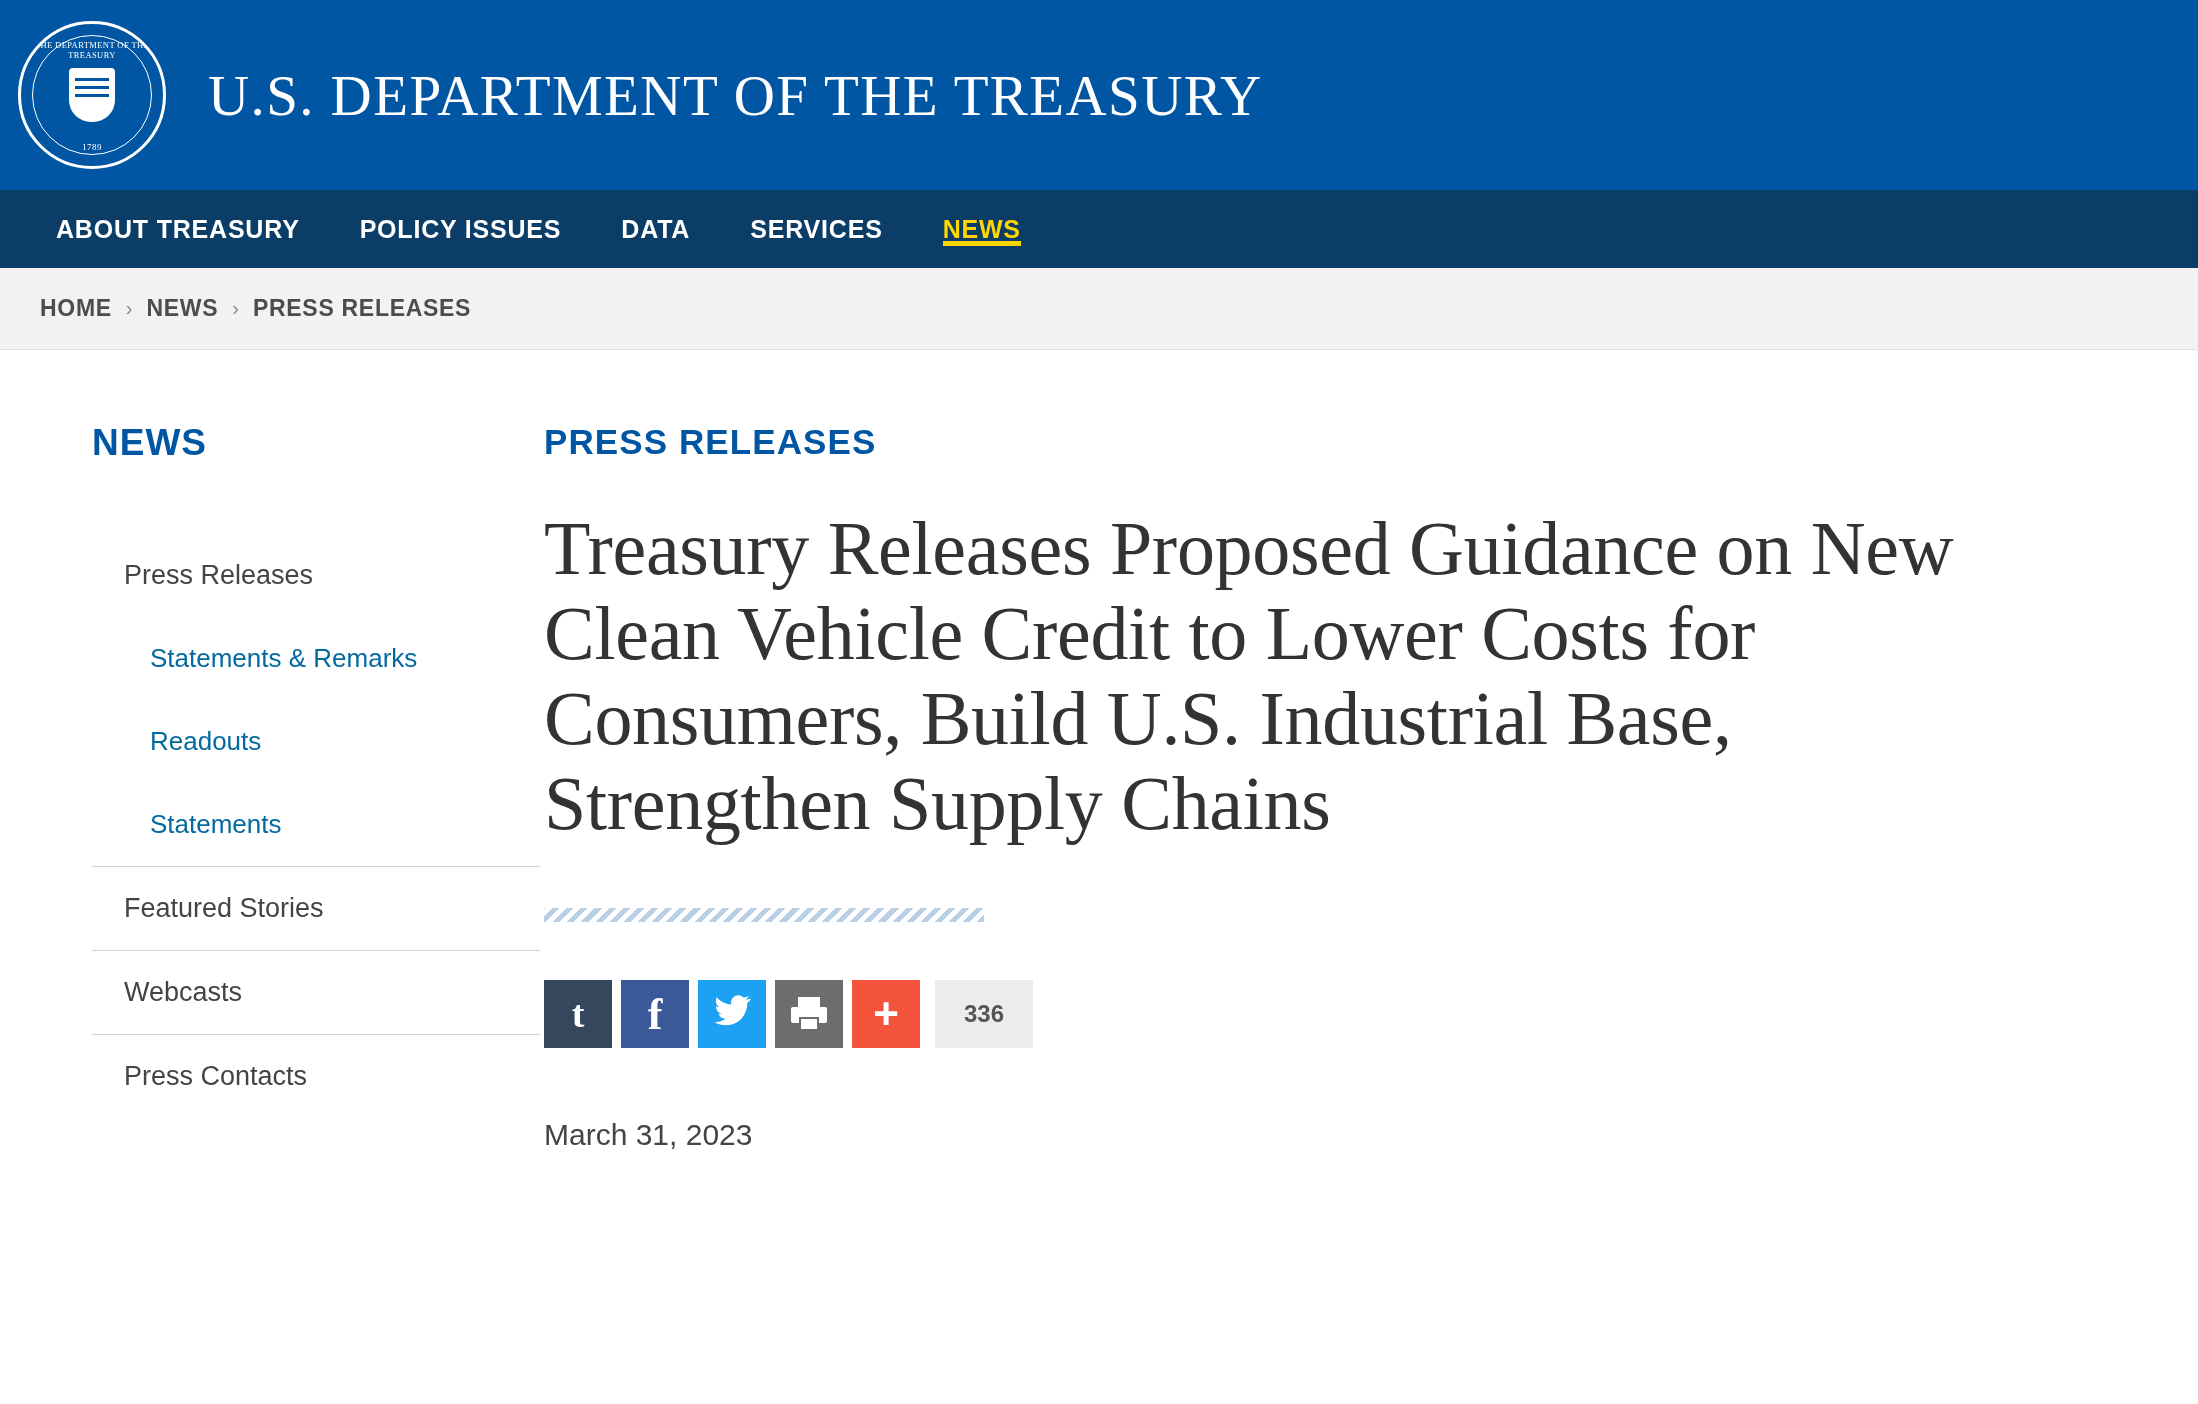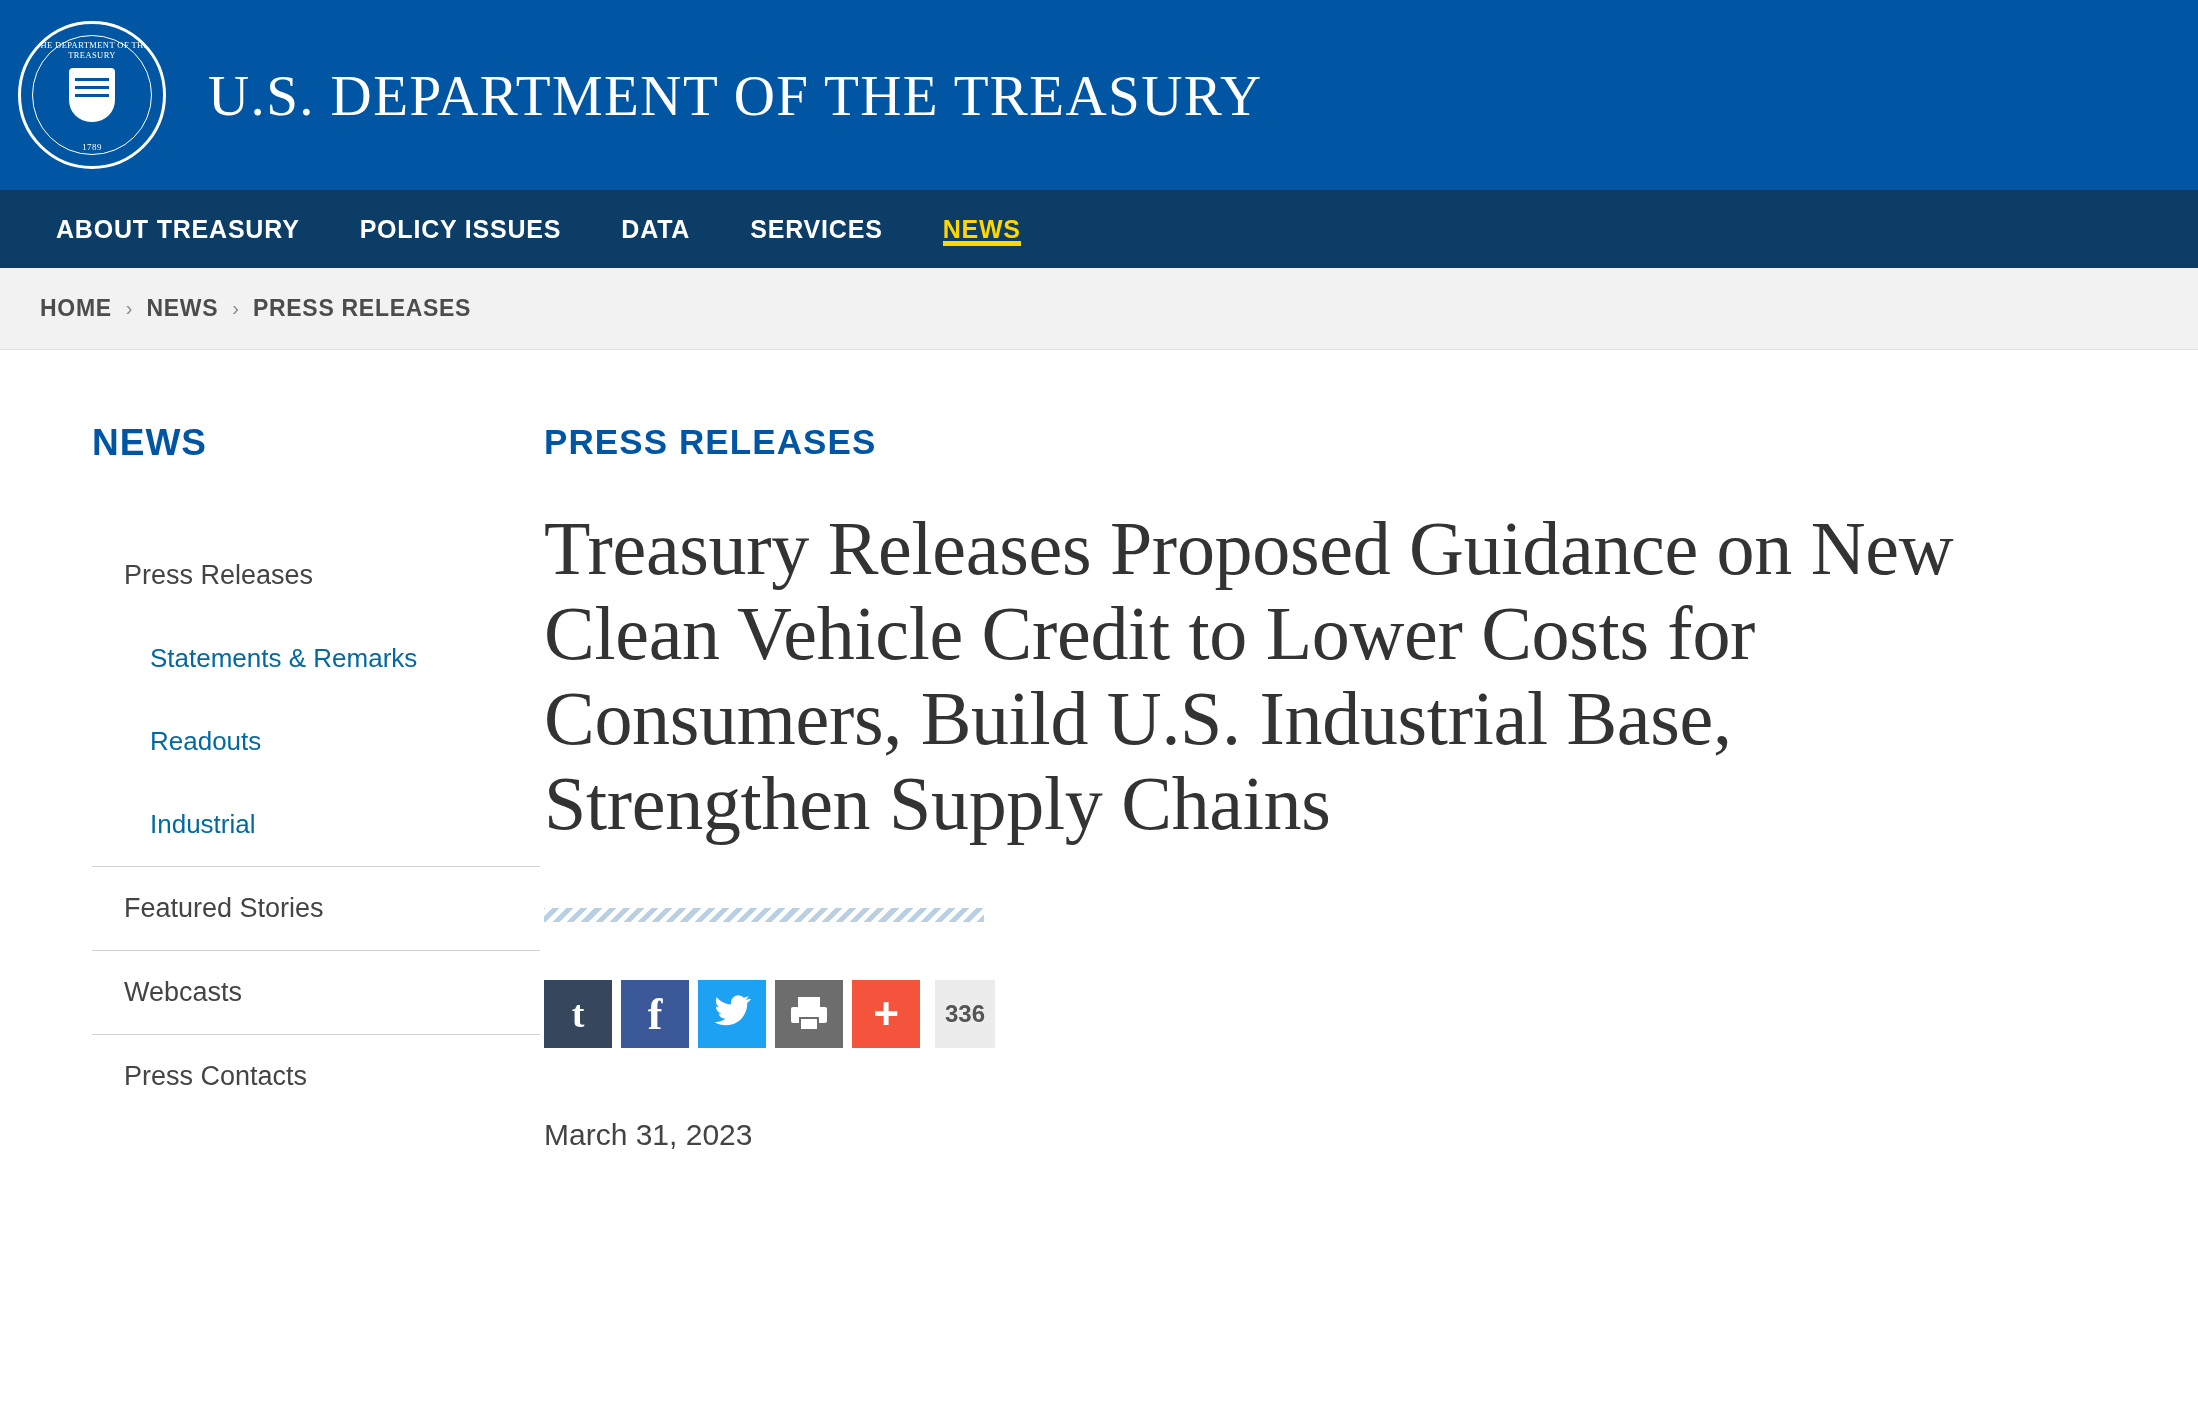--- a/index.html
+++ b/index.html
@@ -215,21 +215,21 @@
     font-weight: bold;
     cursor: pointer;
     font-family: "Liberation Serif", serif;
   }
   .share-tumblr  { background: #36465d; }
   .share-facebook{ background: #3b5998; font-size: 44px; }
   .share-twitter { background: #1da1f2; }
   .share-print   { background: #6d6d6d; }
   .share-more    { background: #f4543c; font-family: "Liberation Sans", sans-serif; font-size: 44px; }
   .share-count {
-    width: 60px;
+    width: 98px;
     height: 68px;
     background: #ececec;
     color: #555555;
     display: flex;
     align-items: center;
     justify-content: center;
     font-size: 24px;
     font-weight: bold;
     margin-left: 6px;
   }
@@ -275,21 +275,21 @@
 </div>
 
 <div class="content">
 
   <aside class="sidebar">
     <h2>NEWS</h2>
     <ul class="side-list">
       <li class="side-item">Press Releases</li>
       <li class="side-item sub">Statements &amp; Remarks</li>
       <li class="side-item sub">Readouts</li>
-      <li class="side-item sub">Industrial</li>
+      <li class="side-item sub">Statements</li>
       <li class="side-item bordered">Featured Stories</li>
       <li class="side-item bordered">Webcasts</li>
       <li class="side-item bordered">Press Contacts</li>
     </ul>
   </aside>
 
   <main class="main">
     <div class="eyebrow">PRESS RELEASES</div>
     <h1 class="headline">Treasury Releases Proposed Guidance on New Clean Vehicle Credit to Lower Costs for Consumers, Build U.S. Industrial Base, Strengthen Supply Chains</h1>
     <div class="rule"></div>

